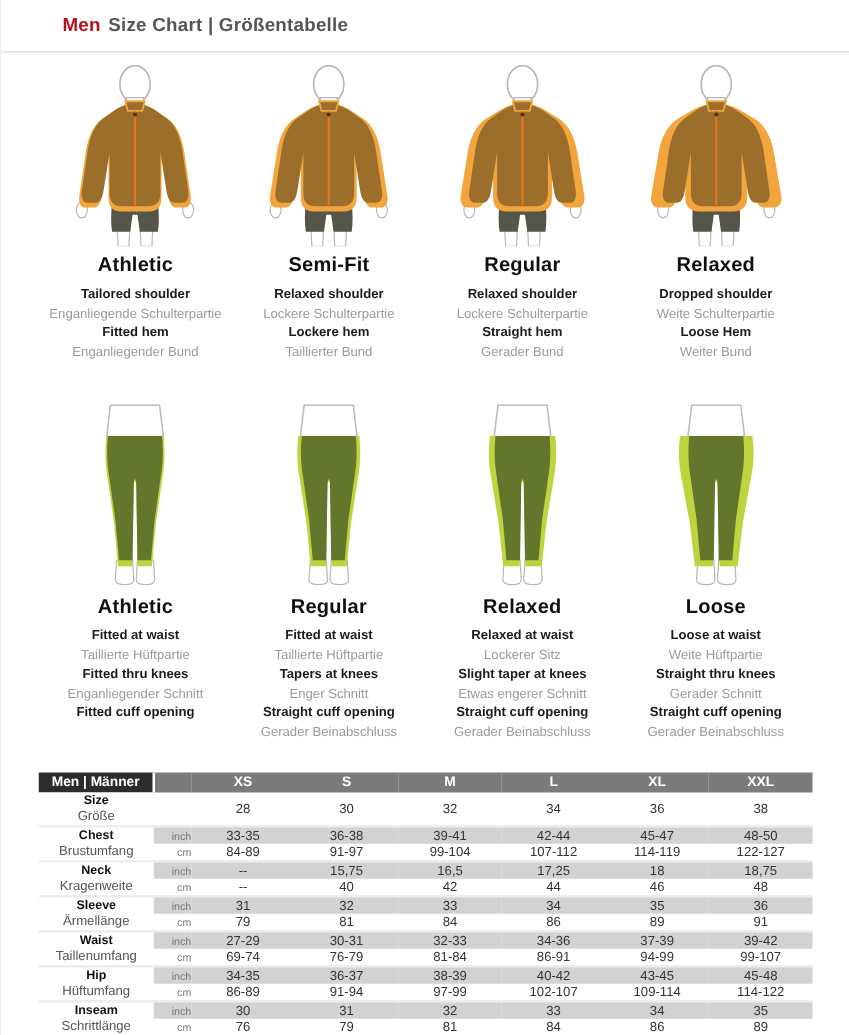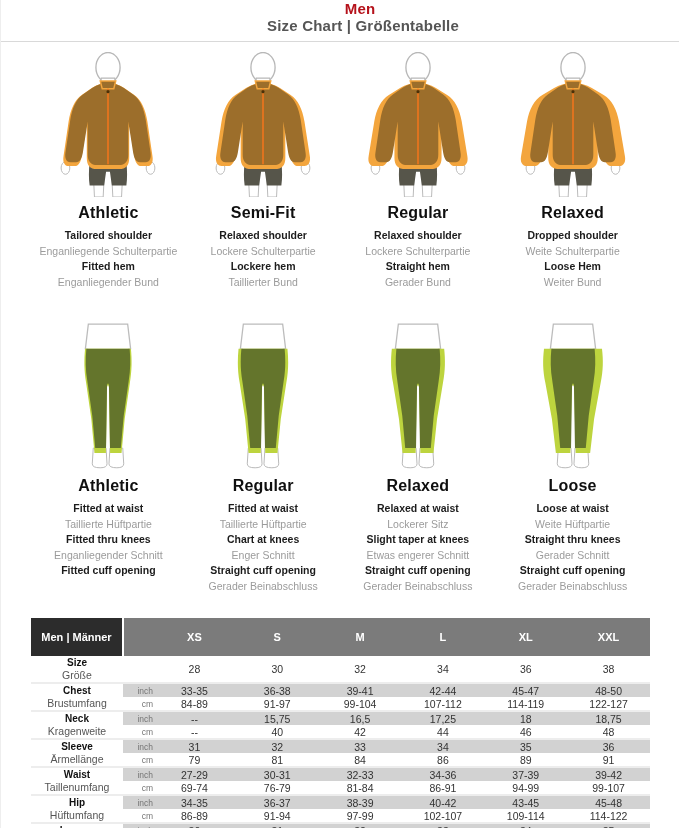--- a/index.html
+++ b/index.html
@@ -2,42 +2,42 @@
 <html style="--brand-red: #b5121b; --jacket-brown: #9c6e2b; --jacket-orange: #f3a53d; --zipper-orange: #e8741e; --shorts-gray: #56554a; --pants-olive: #64752c; --pants-chartreuse: #bdd43e; --table-dark: #2c2c2c; --table-gray: #7b7b7b; --row-inch-bg: #d2d2d2;"><head>
 <meta charset="utf-8">
 <style>
   html,body { margin:0; padding:0; }
   body {
     width:679px; height:828px; overflow:hidden; background:#fff;
     font-family:"Liberation Sans", sans-serif; color:#111;
     border-left:1px solid #eee;
   }
   
-  .topbar { height:42px; border-bottom:1px solid #d9d9d9; display:flex; align-items:center; padding-left:39px; box-sizing:border-box;flex-direction:column; }
+  .topbar { height:42px; border-bottom:1px solid #d9d9d9; display:flex; align-items:center; padding-left:49px; box-sizing:border-box; }
   .topbar .brand { color:var(--brand-red,#b5121b); font-weight:bold; font-size:15px; letter-spacing:.2px; }
   .topbar .title { color:#555; font-weight:bold; font-size:15px; margin-left:6px; letter-spacing:.2px; }
 
   
   .fits-grid { display:grid; grid-template-columns:repeat(4,1fr); margin:0 30px; }
   #jackets-grid { margin-top:10px; }
   #pants-grid { margin-top:32px; }
   .fit-col { text-align:center; }
   .fit-fig svg { display:block; margin:0 auto; }
   #jackets-grid .fit-fig svg { width:118px; height:145px; }
   #pants-grid  .fit-fig svg { width:118px; height:148px; }
   .fit-title { font-size:16px; font-weight:bold; margin-top:7px; letter-spacing:.2px; color:#0f0f0f; }
   .fit-lines { margin-top:6px; }
   .fit-line { font-size:10.5px; line-height:15.5px; white-space:nowrap; }
   .fit-line.en { color:#1c1c1c; font-weight:bold;text-align:center; }
   .fit-line.de { color:#9b9b9b; }
 
   
   .size-table { width:619px; margin:24px 30px 0 30px; border-collapse:collapse; table-layout:fixed; }
   .size-table th, .size-table td { padding:0; vertical-align:middle; }
-  .size-table thead th { height:38px; color:#fff; font-weight:bold; font-size:11px; text-align:center; }
+  .size-table thead th { height:16px; color:#fff; font-weight:bold; font-size:11px; text-align:center; }
   th.corner { background:var(--table-dark,#2c2c2c); border-right:2px solid #fff; }
   th.unit-head, th.size-head { background:var(--table-gray,#7b7b7b); }
   td.lbl { text-align:center; background:#fff; }
   .lbl-en { font-weight:bold; color:#111; font-size:10px; line-height:13px; }
   .lbl-de { color:#555; font-size:10.5px; line-height:13px; }
   td.unit { font-size:8.5px; color:#777; text-align:right; padding-left:7px; }
   td.val { font-size:10.5px; color:#333; text-align:center; }
   tr.row-inch td { height:12.5px; }
   tr.row-cm td { height:12.5px; }
   tr.row-inch td.band { background:var(--row-inch-bg,#d2d2d2); }
@@ -181,21 +181,21 @@
     <path d="M45,128 L58,128 L59,144 Q59,148 52,148 Q44,148 44,144 Z" fill="#fff" stroke="#b8b8b8"></path>
     <path d="M62,128 L75,128 L76,144 Q76,148 69,148 Q61,148 61,144 Z" fill="#fff" stroke="#b8b8b8"></path>
     <path d="M38,27 L82,27 C83,38 83,48 81,60 L76,95 L73,128 L62,128 L61,66 C61,61 59,61 59,66 L58,128 L47,128 L44,95 L39,60 C37,48 37,38 38,27 Z" fill="var(--pants-chartreuse)" transform="translate(60,27) scale(1.13,1.05) translate(-60,-27)"></path>
     <path d="M38,27 L82,27 C83,38 83,48 81,60 L76,95 L73,128 L62,128 L61,66 C61,61 59,61 59,66 L58,128 L47,128 L44,95 L39,60 C37,48 37,38 38,27 Z" fill="var(--pants-olive)"></path>
   </svg>
       </div>
       <div class="fit-title">Regular</div>
       <div class="fit-lines">
         <div class="fit-line en">Fitted at waist</div>
         <div class="fit-line de">Taillierte Hüftpartie</div>
-        <div class="fit-line en">Chart at knees</div>
+        <div class="fit-line en">Tapers at knees</div>
         <div class="fit-line de">Enger Schnitt</div>
         <div class="fit-line en">Straight cuff opening</div>
         <div class="fit-line de">Gerader Beinabschluss</div>
       </div>
     </div>
     <div class="fit-col">
       <div class="fit-fig">
         <svg viewBox="0 0 120 150">
     <path d="M40,2 L80,2 L83,27 C70,31 50,31 37,27 Z" fill="#fff" stroke="#bcbcbc" stroke-width="1.3"></path>
     <path d="M45,128 L58,128 L59,144 Q59,148 52,148 Q44,148 44,144 Z" fill="#fff" stroke="#b8b8b8"></path>

